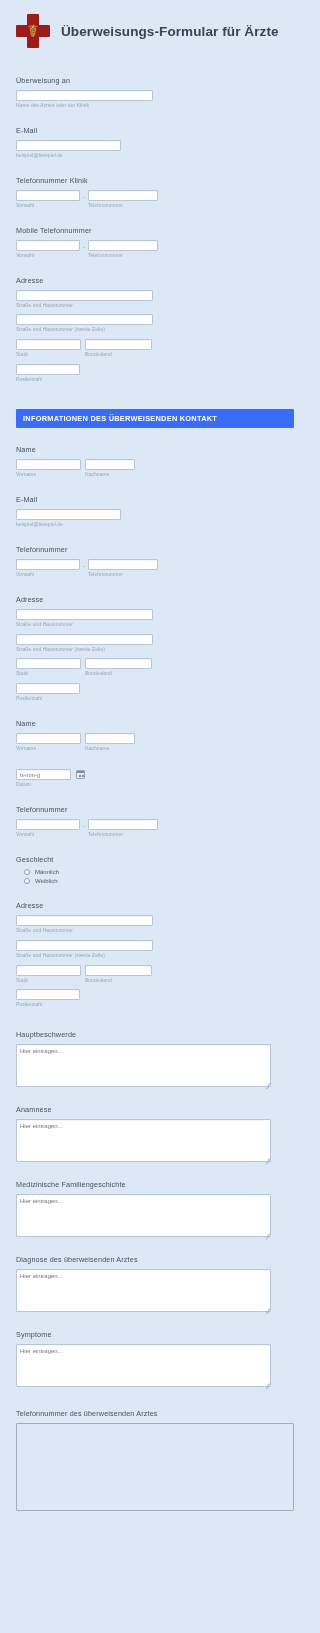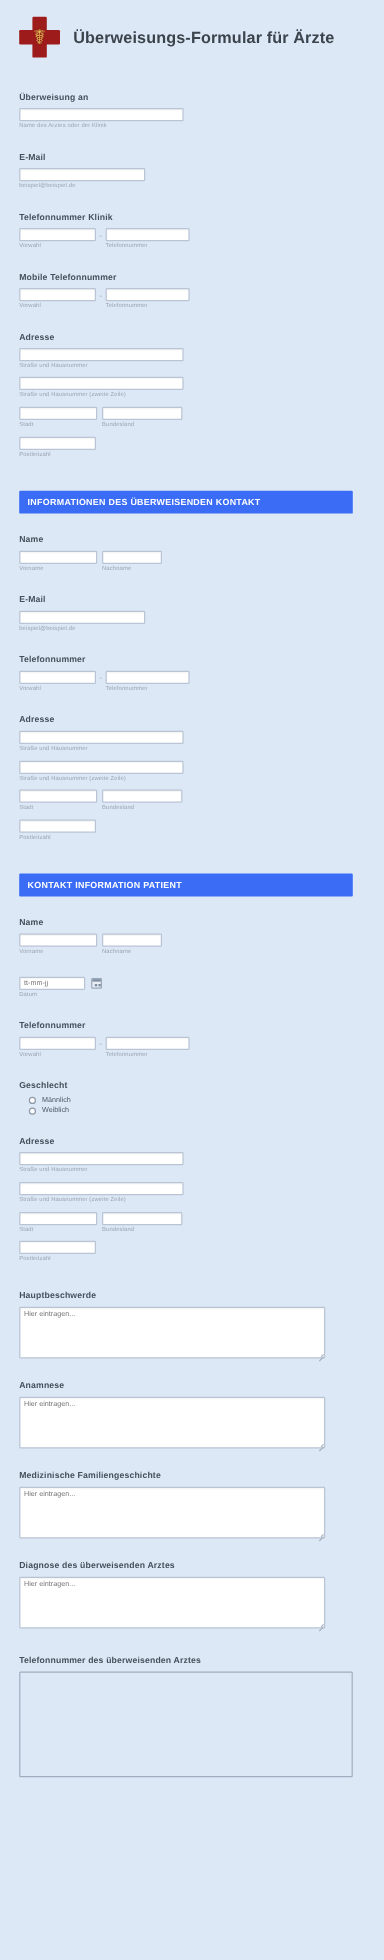--- a/index.html
+++ b/index.html
@@ -32,21 +32,21 @@
   }
   .hdr-title {
     margin-left: 11px; font-size: 13.5px; font-weight: bold;
     color: #3b434c; letter-spacing: .1px; white-space: nowrap;
   }
 
   
   .form { padding: 0 16px; margin-top: 28px; }
   .fld { margin-bottom: 17px; }
   .lbl {
-    font-size: 7.2px; font-weight: bold; color: #46505c;
+    font-size: 7.2px; font-weight: normal; color: #46505c;
     margin-bottom: 5px; letter-spacing: .15px; line-height: 1.25;
   }
   .sub {
     font-size: 4.9px; color: #9aa4b2; margin-top: 2px;
     letter-spacing: .1px; line-height: 1.2;
   }
   input.t, textarea.t {
     font-family: "Liberation Sans", sans-serif;
     background: #ffffff; border: 1px solid #b9c4d4;
     border-radius: 1px; outline: none; color: #5a6472;
@@ -271,21 +271,20 @@
             <input class="t w-state" type="text" value="" style="">
             <div class="sub">Bundesland</div>
           </div>
         </div>
         <div style="height:6px"></div>
         <input class="t w-zip" type="text" value="" style="">
         <div class="sub">Postleitzahl</div>
       </div>
     </div>
 
-    <div class="banner">KONTAKT INFORMATION PATIENT</div>
 
     <div>
 
       <div class="fld">
         <div class="lbl">Name</div>
         <div class="row">
           <div class="col">
             <input class="t w-vor" type="text" value="" style="">
             <div class="sub">Vorname</div>
           </div>
@@ -396,20 +395,30 @@
         <div class="lbl">Diagnose des überweisenden Arztes</div>
         <div class="ta-wrap">
           <textarea class="t ta" placeholder="Hier eintragen..." style=""></textarea>
           <span class="ta-grip">
               <i></i>
               <i></i>
             </span>
         </div>
       </div>
 
+      <div class="ta-blk">
+        <div class="lbl">Symptome</div>
+        <div class="ta-wrap">
+          <textarea class="t ta" placeholder="Hier eintragen..." style=""></textarea>
+          <span class="ta-grip">
+              <i></i>
+              <i></i>
+            </span>
+        </div>
+      </div>
 
     </div>
 
     <div class="sig-blk">
       <div class="lbl">Telefonnummer des überweisenden Arztes</div>
       <div class="sig"></div>
     </div>
 
   </div>
 </div>

